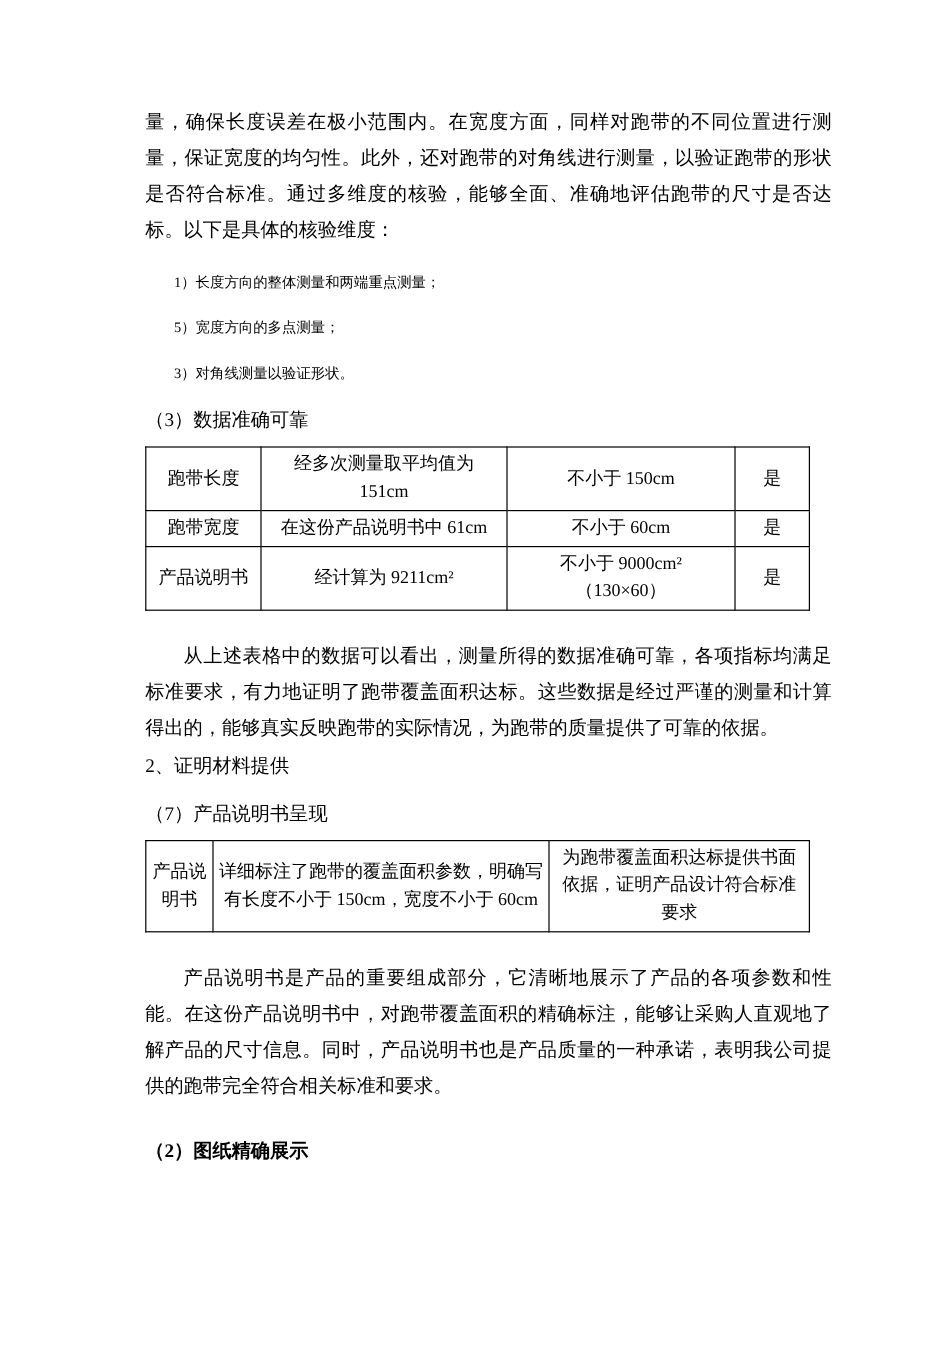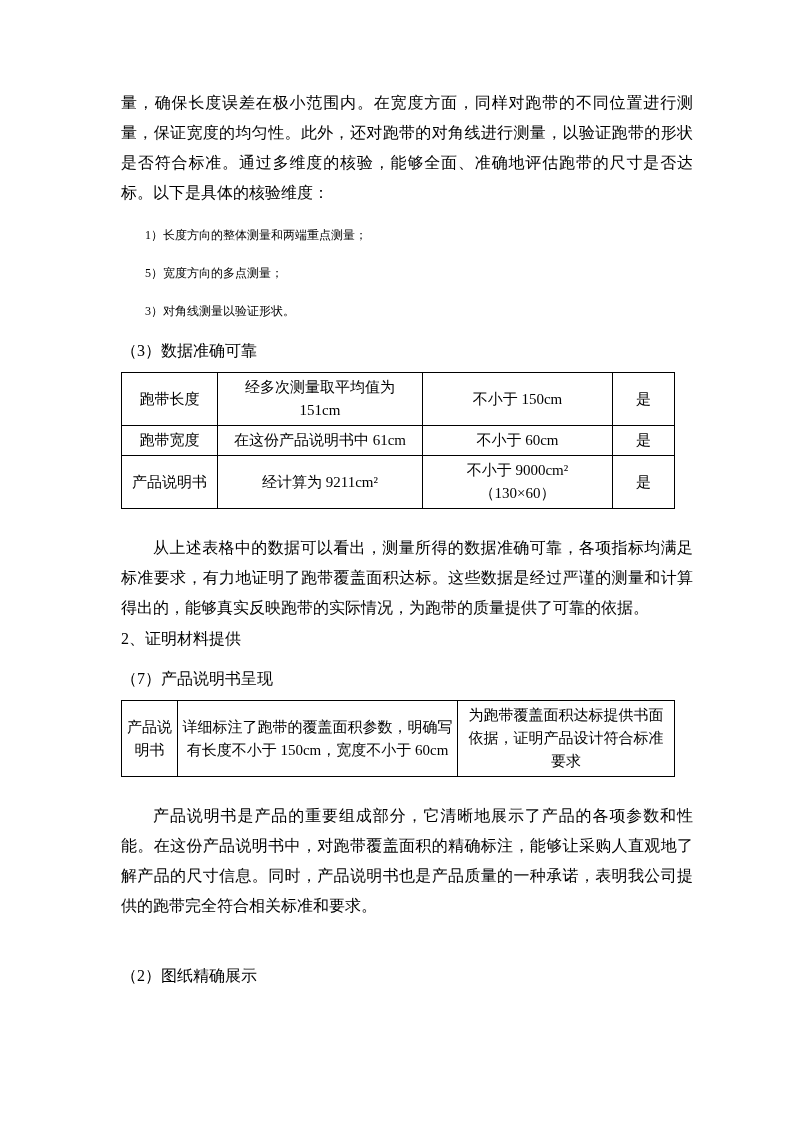--- a/index.html
+++ b/index.html
@@ -55,21 +55,21 @@
     font-size: 15px;
     line-height: 23px;
     text-align: center;
     vertical-align: middle;
     padding: 3px 4px;
     white-space: pre-line;
     word-break: break-word;
   }
   .mt-14 { margin-top: 24px; }
   .mt-18 { margin-top: 1px; }
-  .mt-24 { margin-top: 40px; }
+  .mt-24 { margin-top: 24px; font-weight: bold; }
 </style>
 </head>
 <body>
 
 <div class="page">
 
   <p class="para">量，确保长度误差在极小范围内。在宽度方面，同样对跑带的不同位置进行测量，保证宽度的均匀性。此外，还对跑带的对角线进行测量，以验证跑带的形状是否符合标准。通过多维度的核验，能够全面、准确地评估跑带的尺寸是否达标。以下是具体的核验维度：</p>
 
   <div class="list">
     <p class="list-item">1）长度方向的整体测量和两端重点测量；</p>

